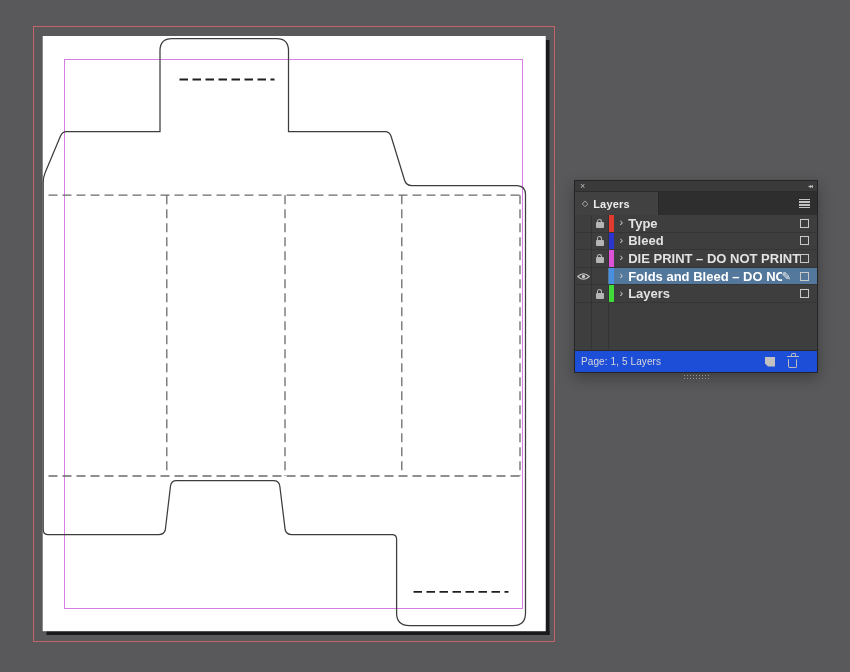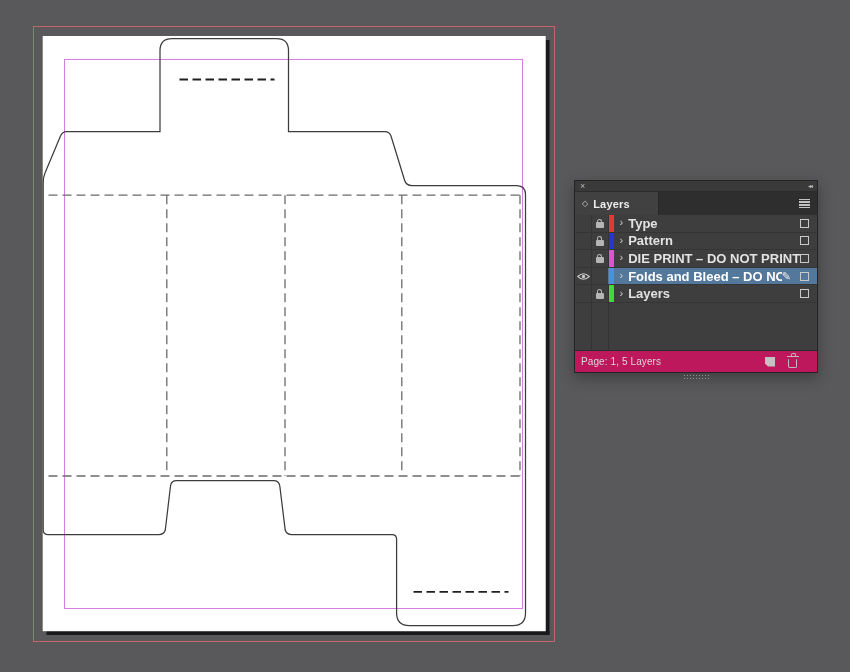--- a/index.html
+++ b/index.html
@@ -51,21 +51,21 @@
   .tsq{margin-left:auto;margin-right:8px;width:7px;height:7px;border:1px solid #c9c9c9;flex:0 0 auto;}
   .pencil{margin-left:auto;margin-right:9px;color:#ececec;font-size:11px;line-height:1;flex:0 0 auto;}
   .pencil ~ .tsq{margin-left:0;}
   
   .lock{position:relative;width:8px;height:6px;background:#b5b5b5;border-radius:1px;margin-top:4px;}
   .lock::before{
     content:"";position:absolute;top:-3.6px;left:1.2px;width:5.2px;height:4px;box-sizing:border-box;
     border:1.1px solid #b5b5b5;border-bottom:none;border-radius:3px 3px 0 0;
   }
   .p-footer{
-    flex:0 0 21px;border-top:1px solid #2b2b2b;background:#be185d;
+    flex:0 0 21px;border-top:1px solid #2b2b2b;background:#1d4ed8;
     display:flex;align-items:center;
   }
   .p-status{font-size:10px;color:#d8d8d8;margin-left:6px;letter-spacing:.1px;}
   .f-icons{margin-left:auto;display:flex;align-items:center;gap:13px;padding-right:20px;}
   .inew{width:10px;height:10px;background:#c2c2c2;clip-path:polygon(0 0,100% 0,100% 100%,30% 100%,0 70%);}
   .itrash{position:relative;width:9px;height:9px;border:1px solid #bdbdbd;border-top:none;border-radius:1px 1px 2px 2px;box-sizing:border-box;margin-top:4px;}
   .itrash::before{content:"";position:absolute;top:-3px;left:-2.5px;width:12px;height:1.2px;background:#bdbdbd;}
   .itrash::after{content:"";position:absolute;top:-6px;left:1.5px;width:3px;height:2.5px;border:1px solid #bdbdbd;border-bottom:none;border-radius:2px 2px 0 0;}
   .grip{
     position:absolute;left:683px;top:374px;width:26px;height:6px;
@@ -135,21 +135,21 @@
     </div>
 
     <div class="lrow">
       <span class="cell"></span>
       <span class="cell lockc">
           <span class="lock"></span>
         </span>
       <div class="rcontent">
         <span class="cbar" style="background: rgb(43, 53, 205);"></span>
         <span class="chev">›</span>
-        <span class="lname">Pattern</span>
+        <span class="lname">Bleed</span>
         <span class="tsq"></span>
       </div>
     </div>
 
     <div class="lrow">
       <span class="cell"></span>
       <span class="cell lockc">
           <span class="lock"></span>
         </span>
       <div class="rcontent">

